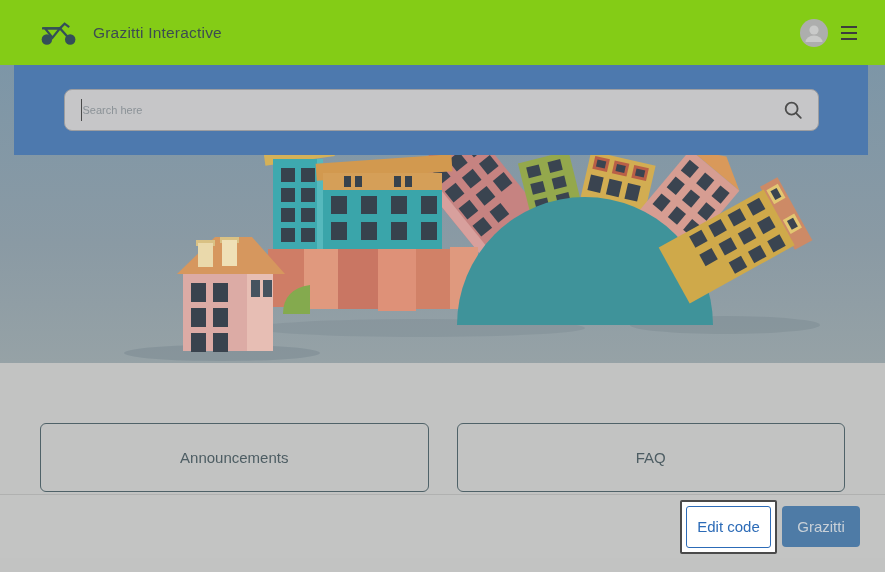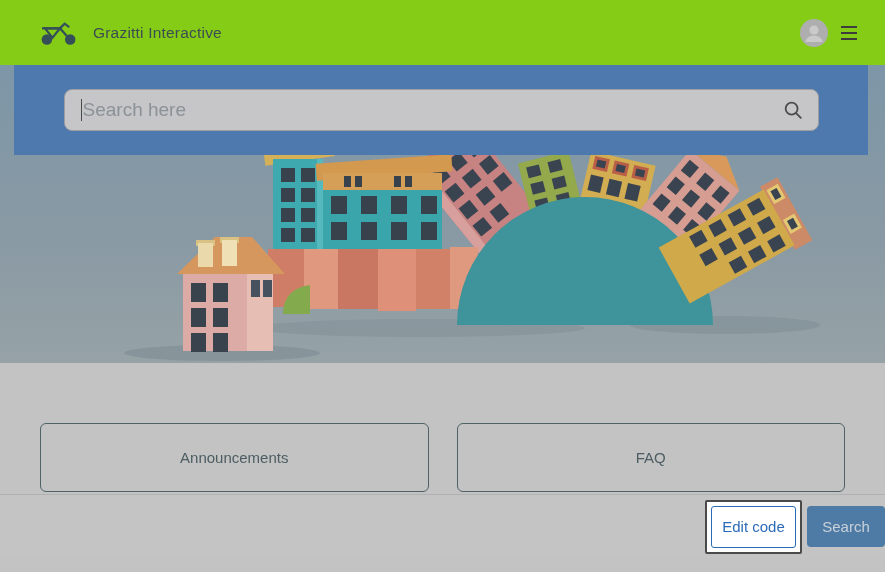--- a/index.html
+++ b/index.html
@@ -22,32 +22,32 @@
   .hamburger span{display:block; width:16px; height:2px; background:#3d3d3d;}
 
   
   .hero{height:298px; position:relative; flex:none;}
   .hero-art{position:absolute; inset:0; display:block;}
   .search-banner{position:absolute; left:14px; right:17px; top:0; height:90px;
     background:var(--banner); display:flex; align-items:center; justify-content:center;}
   .search-box{width:755px; height:42px; background:#c6c6c8; border:1px solid #9c9da0;
     border-radius:8px; display:flex; align-items:center; padding:0 14px 0 16px;}
   .caret{width:1px; height:22px; background:#4a4a4a; flex:none;}
-  .search-placeholder{flex:1; font-size:19px; color:#8b9297; margin-left:1px;}
+  .search-placeholder{flex:1; font-size:11px; color:#8b9297; margin-left:1px;}
   .search-box svg{flex:none;}
 
   
   .cards{height:131px; padding:60px 40px 0; display:flex; gap:28px; flex:none;}
   .nav-card{flex:1; height:69px; border:1px solid #4f6268; border-radius:6px;
     display:flex; align-items:center; justify-content:center;
     font-size:15px; color:#4d5d63; background:transparent; cursor:pointer;}
 
   
   .action-bar{height:64px; border-top:1px solid #b0b1b0; background:#c3c4c3;
-    display:flex; align-items:center; justify-content:flex-end; gap:5px; flex:none;}
+    display:flex; align-items:center; justify-content:flex-end; gap:5px; padding-right:25px; flex:none;}
   .edit-code-ring{border:2px solid #4a4a4a; background:#ffffff; padding:4px; border-radius:2px;}
   .edit-code{width:85px; height:42px; background:#ffffff; border:1px solid var(--accent);
     border-radius:3px; color:var(--accent); font-size:15px; font-family:inherit; cursor:pointer;}
   .publish{width:78px; height:41px; background:var(--publish); border:none; border-radius:4px;
     color:#c9d1d8; font-size:15px; font-family:inherit; cursor:pointer;}
 </style>
 </head>
 <body>
 
 <div class="page">
@@ -256,16 +256,16 @@
 
   <section class="cards">
     <div class="nav-card">Announcements</div>
     <div class="nav-card">FAQ</div>
   </section>
 
   <footer class="action-bar">
     <div class="edit-code-ring">
       <button class="edit-code">Edit code</button>
     </div>
-    <button class="publish">Search</button>
+    <button class="publish">Grazitti</button>
   </footer>
 
 </div>
 
 </body></html>

